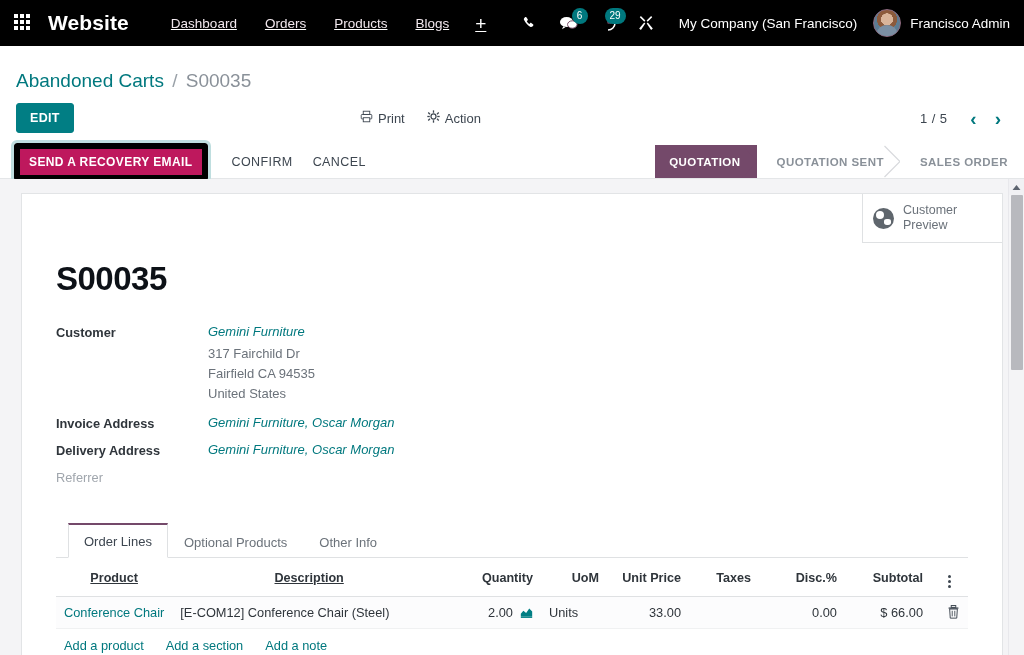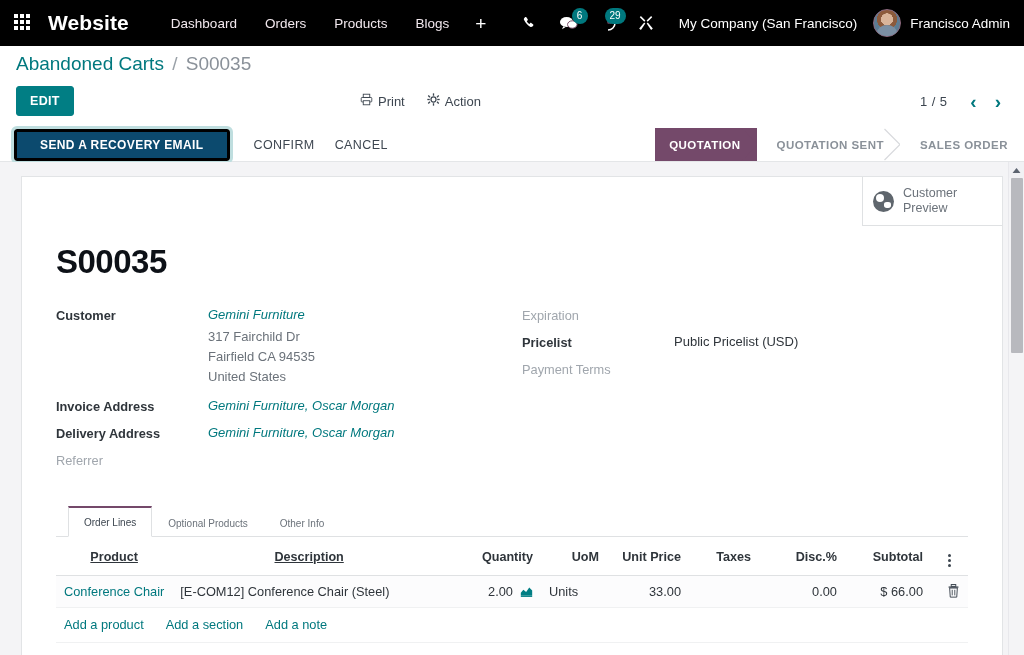--- a/index.html
+++ b/index.html
@@ -34,21 +34,21 @@
   }
   .apps-grid i { background: #ffffff; display: block; width: 4px; height: 4px; }
   .brand {
     font-size: 21px;
     font-weight: bold;
     letter-spacing: 0.1px;
     margin-right: 28px;
     color: #fff;
     cursor: pointer;
   }
-  .nav-links { display: flex; align-items: center; gap: 0; }
+  .nav-links { display: flex; align-items: center; gap: 0; text-decoration: underline; }
   .nav-links .nav-item {
     font-size: 13.5px;
     padding: 6px 14px;
     color: #f2e8ee;
     cursor: pointer;
     white-space: nowrap;
   }
   .nav-plus { font-size: 19px; padding: 2px 12px; cursor: pointer; line-height: 1; }
 
   .nav-right {
@@ -99,21 +99,21 @@
     position: absolute;
     left: 50%; top: 58%;
     transform: translateX(-50%);
     width: 20px; height: 16px;
     border-radius: 50% 50% 0 0;
     background: #7b8fa3;
   }
   .username { font-size: 13.5px; color: #fff; white-space: nowrap; }
 
   
-  .crumb-wrap { padding: 7px 16px 0 16px; }
+  .crumb-wrap { padding: 24px 16px 0 16px; }
   .crumb { font-size: 19px; line-height: 22px; }
   .crumb .crumb-parent { color: #00787e; cursor: pointer; }
   .crumb .crumb-sep { color: #9aa1a8; margin: 0 3px; }
   .crumb .crumb-cur { color: #8a9199; }
 
   .toolrow {
     display: flex;
     align-items: center;
     padding: 11px 16px 12px 16px;
     position: relative;
@@ -168,28 +168,28 @@
     display: flex;
     align-items: stretch;
     border-bottom: 1px solid #e4e6e8;
     height: 34px;
     padding-left: 14px;
     background: #fff;
     position: relative;
   }
   .act-btns { display: flex; align-items: center; gap: 0; }
   .btn-primary-act {
-    background: #0c4a6e;
+    background: #be185d;
     color: #fff;
-    border: 3px solid #000000;
+    border: 6px solid #000000;
     outline: 3px solid #bfdedf;
     font-size: 12px;
     font-weight: bold;
     letter-spacing: 0.4px;
-    padding: 6px 23px;
+    padding: 6px 9px;
     border-radius: 3px;
     cursor: pointer;
     margin-right: 14px;
   }
   .btn-flat-act {
     background: transparent;
     border: none;
     color: #3d4650;
     font-size: 12.5px;
     letter-spacing: 0.4px;
@@ -324,21 +324,21 @@
 
   
   .notebook { margin-top: 26px; }
   .tabs {
     display: flex;
     align-items: flex-end;
     border-bottom: 1px solid #dfe1e3;
     padding-left: 12px;
   }
   .tab {
-    font-size: 10px;
+    font-size: 13px;
     padding: 9px 15px 8px 15px;
     color: #6b727a;
     cursor: pointer;
     border: 1px solid transparent;
     border-bottom: 0;
     background: transparent;
     position: relative;
     top: 1px;
   }
   .tab.active {
@@ -622,34 +622,20 @@
             </div>
           </div>
 
 
           <div class="fld">
             <div class="lbl muted">Referrer</div>
             <div class="val"></div>
           </div>
         </div>
 
-        <div class="col col-right">
-          <div class="fld">
-            <div class="lbl muted">Expiration</div>
-            <div class="val-plain"></div>
-          </div>
-          <div class="fld">
-            <div class="lbl">Pricelist</div>
-            <div class="val-plain">Public Pricelist (USD)</div>
-          </div>
-          <div class="fld">
-            <div class="lbl muted">Payment Terms</div>
-            <div class="val-plain"></div>
-          </div>
-        </div>
       </div>
 
       <div class="notebook">
         <div class="tabs">
           <div class="tab active">Order Lines</div>
           <div class="tab">Optional Products</div>
           <div class="tab">Other Info</div>
         </div>
 
         <table class="lines">

